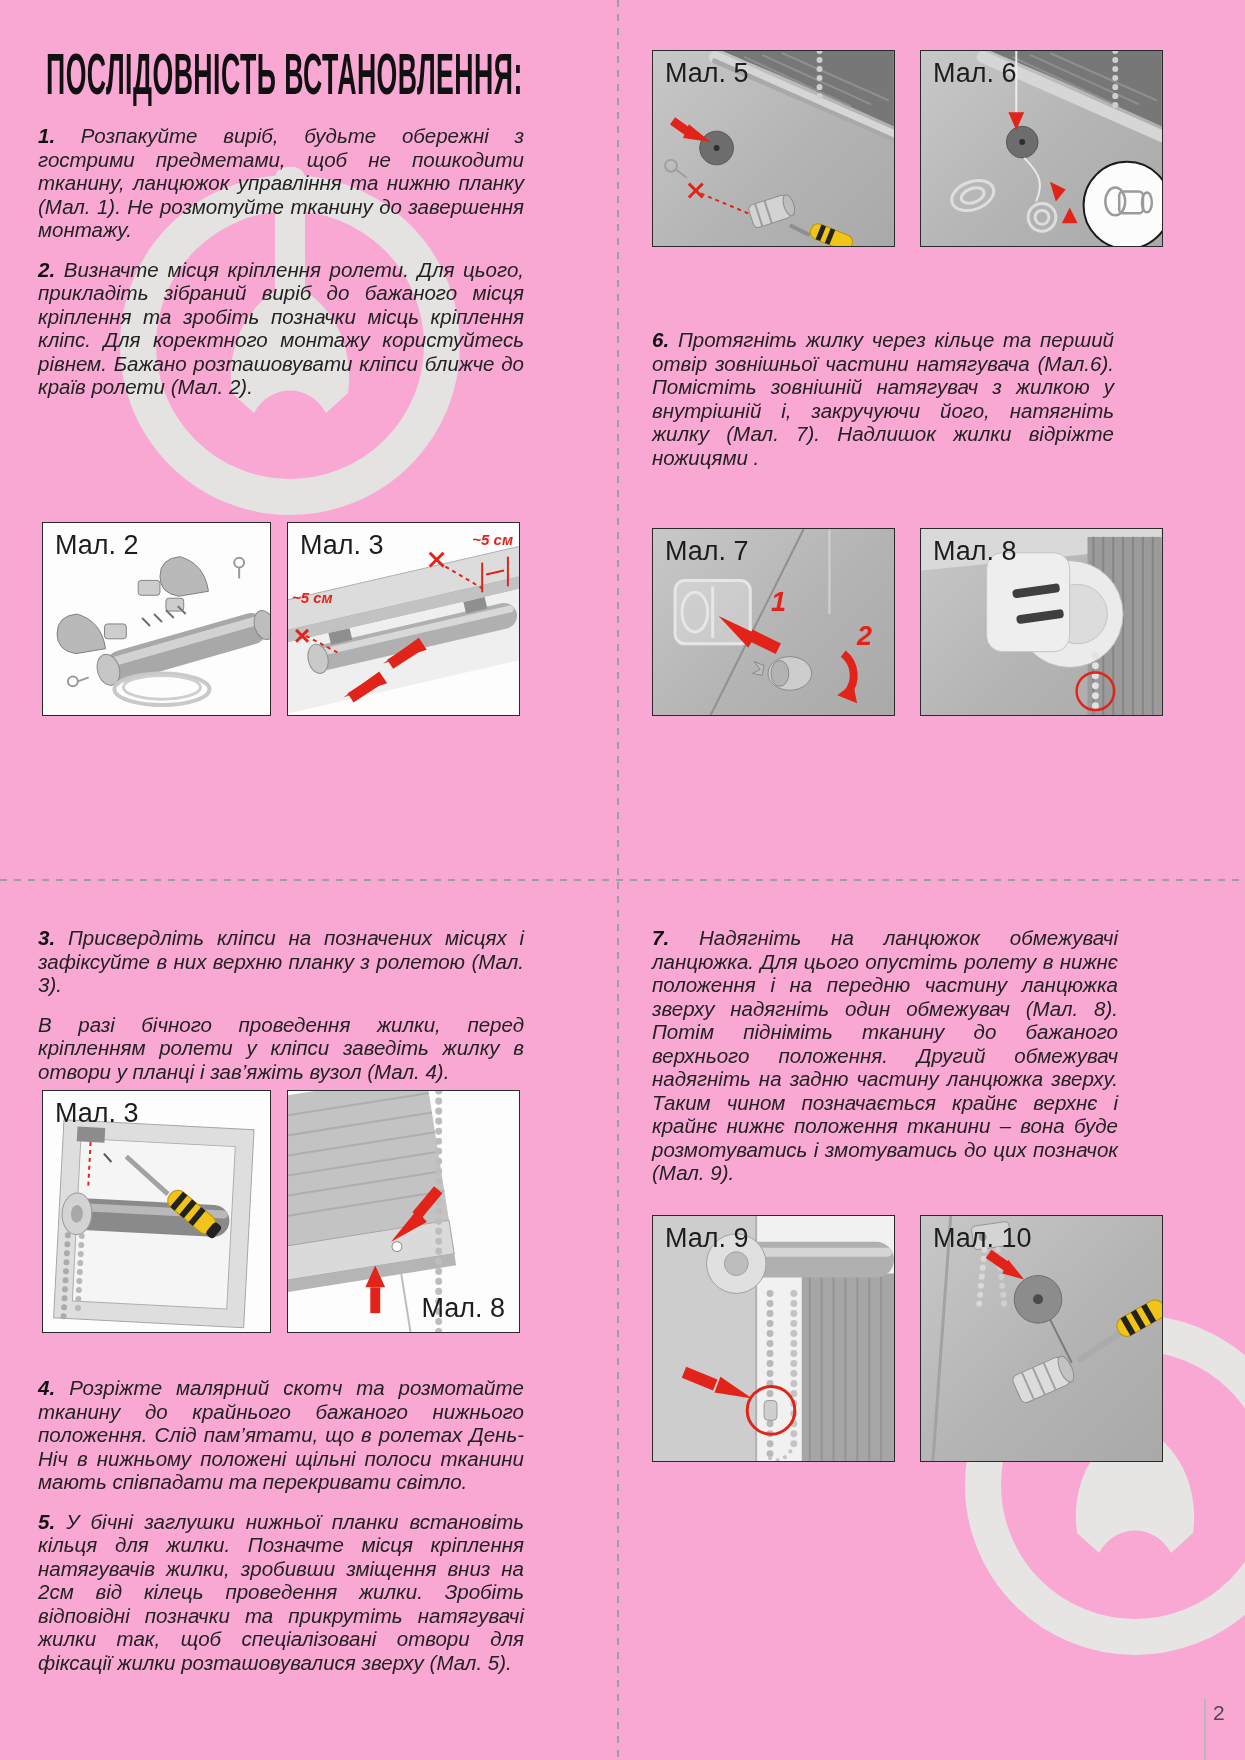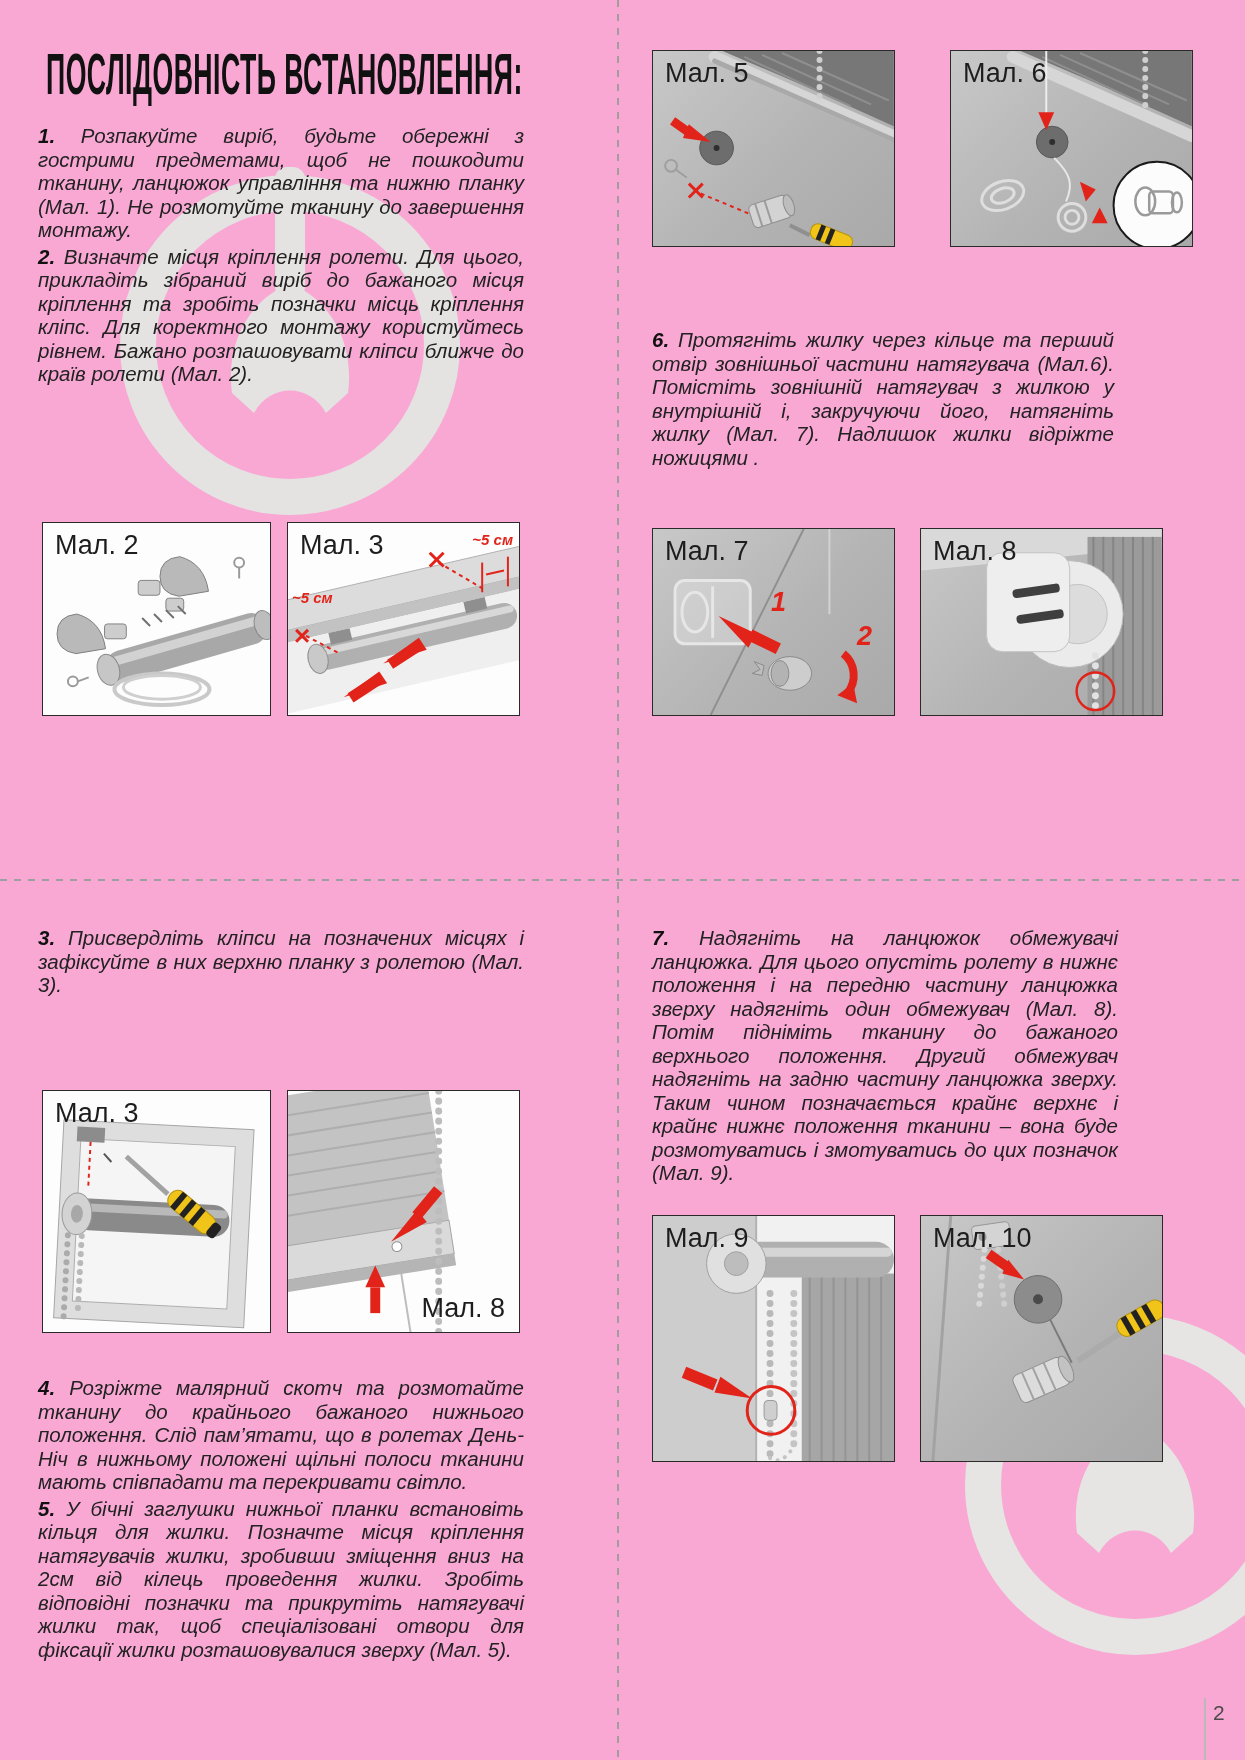--- a/index.html
+++ b/index.html
@@ -18,21 +18,21 @@
   .wm{position:absolute;z-index:0;}
 
   
   .title-wrap{position:absolute;left:46px;top:40px;z-index:3;}
   .title{display:inline-block;font-size:58px;font-weight:700;white-space:nowrap;
     letter-spacing:1px;transform:scaleX(.46);transform-origin:left top;color:#111;}
 
   
   .col{position:absolute;z-index:3;}
   .step{font-size:20.5px;line-height:23.5px;text-align:justify;color:#222;font-style:italic;}
-  .step + .step{margin-top:3px;}
+  .step + .step{margin-top:16px;}
   .step b{font-weight:700;color:#111;}
 
   
   .fig{position:absolute;box-sizing:border-box;border:1.5px solid #2a2a2a;z-index:2;
     background:#fdfdfd;overflow:hidden;}
   .fig.photo{background:linear-gradient(135deg,#c8c8c8 0%,#b4b4b4 55%,#a9a9a9 100%);}
   .fig svg{position:absolute;left:0;top:0;width:100%;height:100%;}
   .fig-label{position:absolute;left:12px;top:7px;font-size:27px;color:#1d1d1d;z-index:5;}
   .fig-label.br{left:auto;top:auto;right:14px;bottom:8px;}
   .ann{position:absolute;color:#e2231a;font-weight:700;z-index:5;font-style:italic;}
@@ -69,20 +69,21 @@
     <div class="step"><b>1.</b> <span>Розпакуйте виріб, будьте обережні з гострими предметами, щоб не пошкодити тканину, ланцюжок управління та нижню планку (Мал. 1). Не розмотуйте тканину до завершення монтажу.</span></div>
     <div class="step"><b>2.</b> <span>Визначте місця кріплення ролети. Для цього, прикладіть зібраний виріб до бажаного місця кріплення та зробіть позначки місць кріплення кліпс. Для коректного монтажу користуйтесь рівнем. Бажано розташовувати кліпси ближче до країв ролети (Мал. 2).</span></div>
   </div>
 
   <div class="col" style="left:652px;top:328px;width:462px">
     <div class="step"><b>6.</b> <span>Протягніть жилку через кільце та перший отвір зовнішньої частини натягувача (Мал.6). Помістіть зовнішній натягувач з жилкою у внутрішній і, закручуючи його, натягніть жилку (Мал. 7). Надлишок жилки відріжте ножицями .</span></div>
   </div>
 
   <div class="col" style="left:38px;top:926px;width:486px">
     <div class="step"><b>3.</b> <span>Присвердліть кліпси на позначених місцях і зафіксуйте в них верхню планку з ролетою (Мал. 3).</span></div>
+    <div class="step"><span>В разі бічного проведення жилки, перед кріпленням ролети у кліпси заведіть жилку в отвори у планці і зав’яжіть вузол (Мал. 4).</span></div>
   </div>
 
   <div class="col" style="left:652px;top:926px;width:466px">
     <div class="step"><b>7.</b> <span>Надягніть на ланцюжок обмежувачі ланцюжка. Для цього опустіть ролету в нижнє положення і на передню частину ланцюжка зверху надягніть один обмежувач (Мал. 8). Потім підніміть тканину до бажаного верхнього положення. Другий обмежувач надягніть на задню частину ланцюжка зверху. Таким чином позначається крайнє верхнє і крайнє нижнє положення тканини – вона буде розмотуватись і змотуватись до цих позначок (Мал. 9).</span></div>
   </div>
 
   <div class="col" style="left:38px;top:1376px;width:486px">
     <div class="step"><b>4.</b> <span>Розріжте малярний скотч та розмотайте тканину до крайнього бажаного нижнього положення. Слід пам’ятати, що в ролетах День-Ніч в нижньому положені щільні полоси тканини мають співпадати та перекривати світло.</span></div>
     <div class="step"><b>5.</b> <span>У бічні заглушки нижньої планки встановіть кільця для жилки. Позначте місця кріплення натягувачів жилки, зробивши зміщення вниз на 2см від кілець проведення жилки. Зробіть відповідні позначки та прикрутіть натягувачі жилки так, щоб спеціалізовані отвори для фіксації жилки розташовувалися зверху (Мал. 5).</span></div>
   </div>
@@ -256,21 +257,21 @@
       <line x1="138" y1="176" x2="158" y2="186" stroke="#8f8f8f" stroke-width="4"></line>
       <g transform="rotate(22 180 188)">
         <rect x="158" y="180" width="44" height="16" rx="7" fill="#f0c419" stroke="#b8940a"></rect>
         <rect x="166" y="180" width="5" height="16" fill="#222"></rect>
         <rect x="176" y="180" width="5" height="16" fill="#222"></rect>
       </g>
     </svg>
     <span class="fig-label">Мал. 5</span>
   </div>
 
-  <div class="fig photo" style="left:950px;top:50px;width:243px;height:197px">
+  <div class="fig photo" style="left:920px;top:50px;width:243px;height:197px">
     <svg viewBox="0 0 243 197">
       <path d="M70,0 L243,0 L243,76 L150,34 Z" fill="#777"></path>
       <g stroke="#8f8f8f" stroke-width="2">
         <line x1="92" y1="6" x2="200" y2="56"></line>
           <line x1="110" y1="4" x2="220" y2="54"></line>
           <line x1="130" y1="2" x2="238" y2="50"></line>
       </g>
       <path d="M62,6 L243,86" stroke="#d6d6d6" stroke-width="12" stroke-linecap="round"></path>
       <line x1="196" y1="0" x2="196" y2="56" stroke="#cfcfcf" stroke-width="6" stroke-linecap="round" stroke-dasharray="0.1 9"></line>
       <line x1="96" y1="0" x2="96" y2="74" stroke="#ededed" stroke-width="2"></line>

